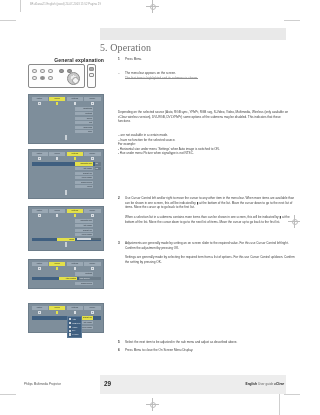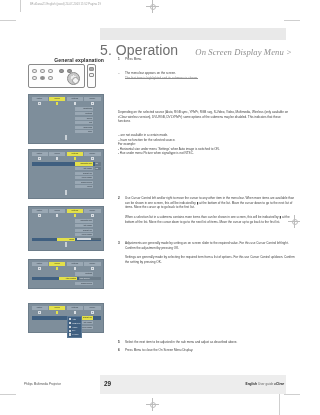--- a/index.html
+++ b/index.html
@@ -53,22 +53,22 @@
   
   .head-band {
     position: absolute; left: 100px; top: 28px;
     width: 186px; height: 12px; background: #e9e9e9;
   }
   .head-row {
     position: absolute; left: 100px; top: 42px; width: 192px;
     display: flex; justify-content: space-between; align-items: baseline;
   }
   .head-chapter {
-    font-family: Liberation Sans, sans-serif;
-    font-size: 14px; color: #6e6e6e; letter-spacing: 0.1px;
+    font-family: Liberation Serif, serif;
+    font-size: 10px; color: #6e6e6e; letter-spacing: 0.1px;
   }
   .head-section {
     font-family: "Liberation Serif", serif;
     font-style: italic;
     font-size: 8.6px; color: #8e8e8e; letter-spacing: 0.1px;
   }
 
   
   .gen-title {
     position: absolute; left: 26px; top: 57px; width: 78px;
@@ -245,21 +245,20 @@
   <div class="crop-tick ct-tl-h"></div>
   <div class="crop-tick ct-tr-h"></div>
   <div class="crop-tick ct-l-v"></div>
   <div class="crop-tick ct-bl-h"></div>
   <div class="crop-tick ct-br-h"></div>
   <div class="crop-tick ct-rv"></div>
 
   <div class="head-band"></div>
   <div class="head-row">
     <div class="head-chapter">5. Operation</div>
-    <div class="head-section">On Screen Display Menu &gt;</div>
   </div>
 
   <div class="gen-title">General explanation</div>
 
   <div class="remote-wrap">
     <div class="remote-body">
       <div class="rb-row r1">
         <span class="rbtn"></span>
         <span class="rbtn"></span>
         <span class="rbtn"></span>

